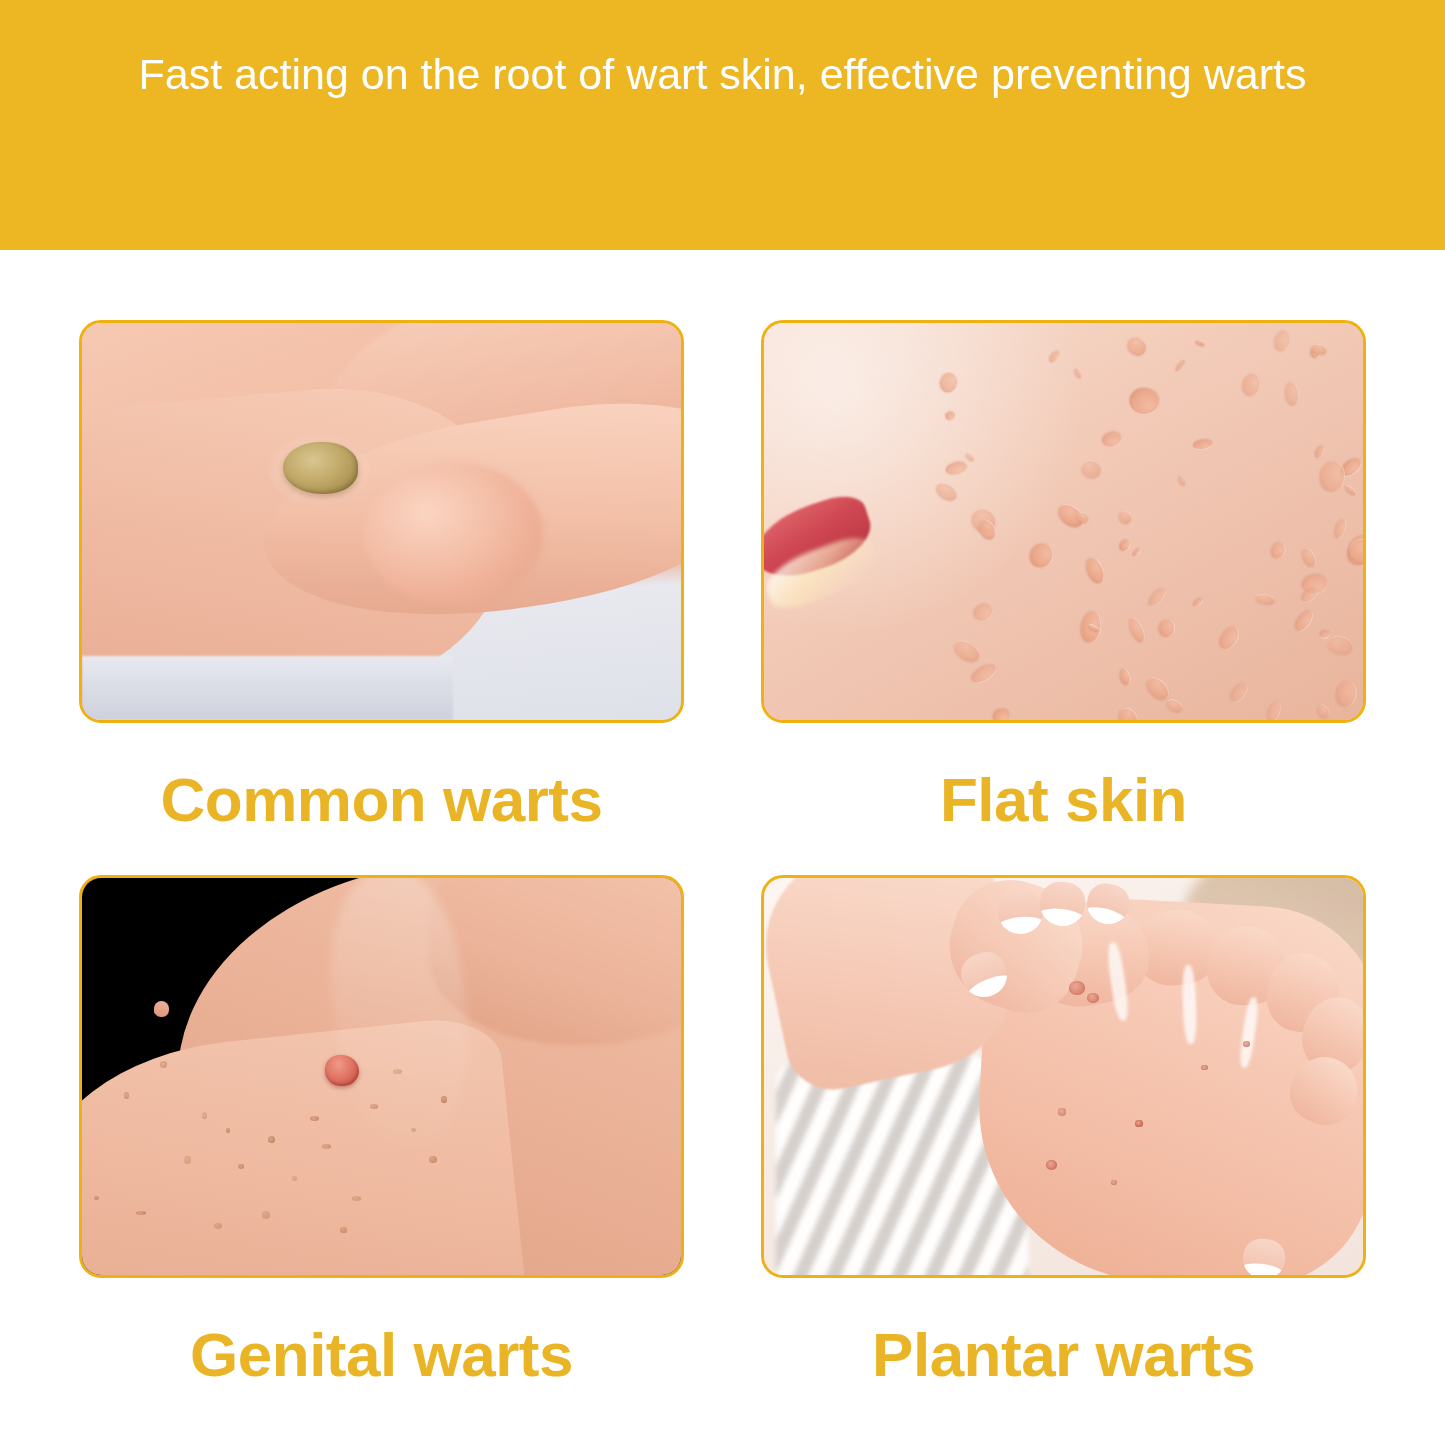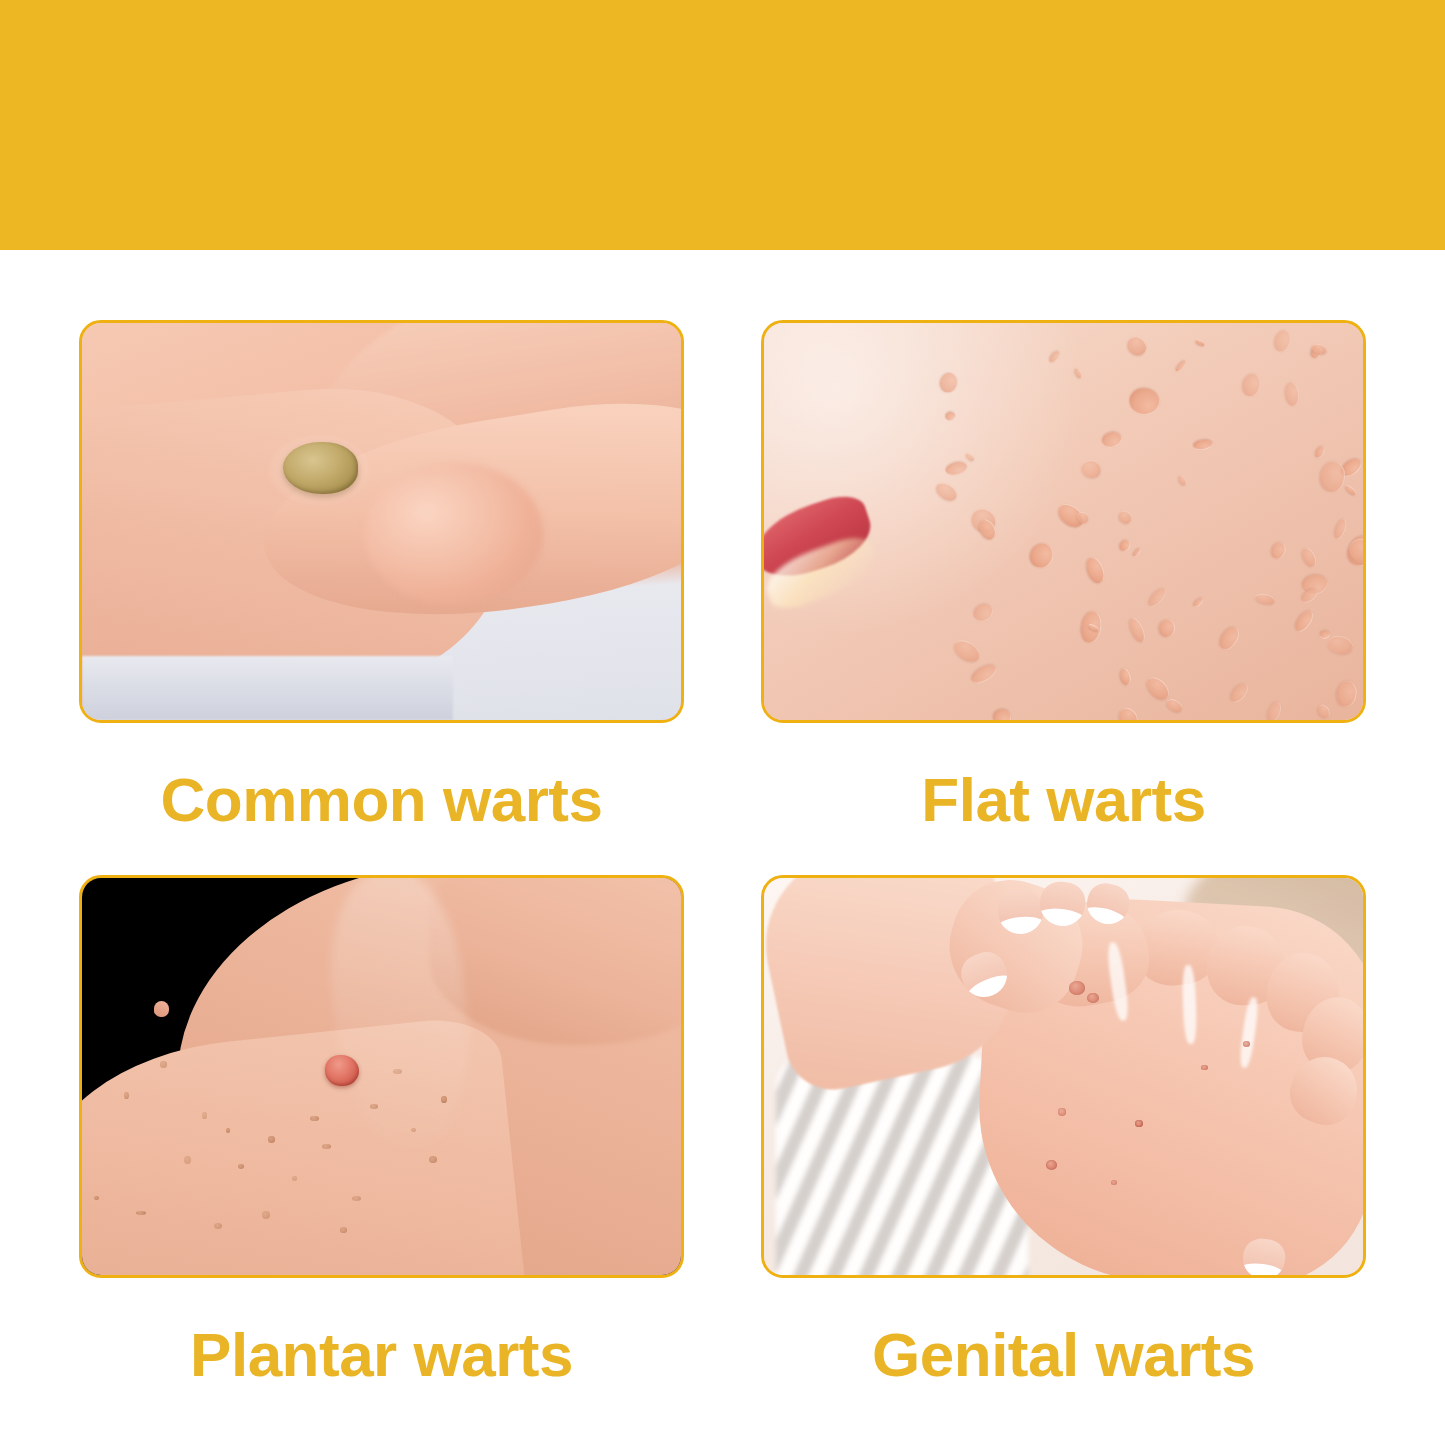--- a/index.html
+++ b/index.html
@@ -289,20 +289,21 @@
     position: absolute;
     background: radial-gradient(circle at 40% 35%, #e8a18c 0%, #d97d6a 50%, #c0614f 100%);
     border-radius: 50%;
     box-shadow: inset 0 0 2px rgba(140,60,45,.6);
   }
 </style>
 </head>
 <body>
 
 <div class="header-banner">
+  <div class="header-subtitle">Fast acting on the root of wart skin, effective preventing warts</div>
 </div>
 
 <div class="cards-grid">
 
   <div class="photo-card">
     <div class="photo">
       <div class="layer p1-bg"></div>
       <div class="layer p1-finger-top"></div>
       <div class="layer p1-hand"></div>
       <div class="layer p1-finger-mid"></div>
@@ -380,21 +381,21 @@
           <div class="bump" style="left: 51.5798%; top: 11.8825%; width: 1.78512%; height: 1.43825%; transform: rotate(60.4333deg); opacity: 0.7;"></div>
           <div class="bump" style="left: 47.423%; top: 7.50138%; width: 2.32142%; height: 1.9855%; transform: rotate(127.399deg); opacity: 0.67;"></div>
           <div class="bump" style="left: 56.3815%; top: 27.3757%; width: 3.30223%; height: 3.84551%; transform: rotate(159.105deg); opacity: 0.82;"></div>
           <div class="bump" style="left: 59.2805%; top: 54.7885%; width: 2.03925%; height: 2.45217%; transform: rotate(116.27deg); opacity: 0.99;"></div>
           <div class="bump" style="left: 97.7035%; top: 54.3161%; width: 4.51924%; height: 6.09567%; transform: rotate(16.3859deg); opacity: 0.68;"></div>
         </div>
     </div>
   </div>
 
   <div class="card-caption">Common warts</div>
-  <div class="card-caption">Flat warts</div>
+  <div class="card-caption">Flat skin</div>
 
   <div class="photo-card">
     <div class="photo">
       <div class="layer p3-bg"></div>
       <div class="layer p3-neck"></div>
       <div class="layer p3-shoulder"></div>
       <div class="layer p3-jaw"></div>
       <div class="layer p3-tendon"></div>
       <div class="layer" id="neck-moles" style="inset:0">
           <div class="mole" style="left: 13%; top: 46%; width: 1.26994%; height: 1.77251%; opacity: 0.63;"></div>
@@ -457,16 +458,16 @@
           <div class="p-wart-dot" style="left: 49%; top: 58%; width: 1.5%; height: 1.95%; opacity: 0.62;"></div>
           <div class="p-wart-dot" style="left: 62%; top: 61%; width: 1.3%; height: 1.69%; opacity: 0.97;"></div>
           <div class="p-wart-dot" style="left: 47%; top: 71%; width: 2%; height: 2.6%; opacity: 0.83;"></div>
           <div class="p-wart-dot" style="left: 73%; top: 47%; width: 1.1%; height: 1.43%; opacity: 0.74;"></div>
           <div class="p-wart-dot" style="left: 80%; top: 41%; width: 1.2%; height: 1.56%; opacity: 0.76;"></div>
           <div class="p-wart-dot" style="left: 58%; top: 76%; width: 1%; height: 1.3%; opacity: 0.63;"></div>
         </div>
     </div>
   </div>
 
+  <div class="card-caption">Genital warts</div>
   <div class="card-caption">Plantar warts</div>
-  <div class="card-caption">Genital warts</div>
 
 </div>
 
 </body></html>

